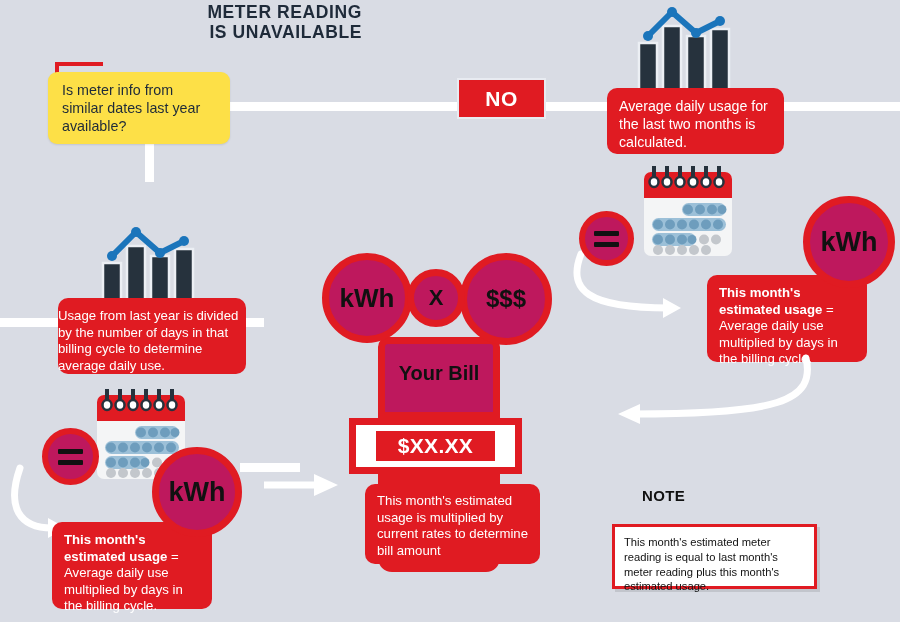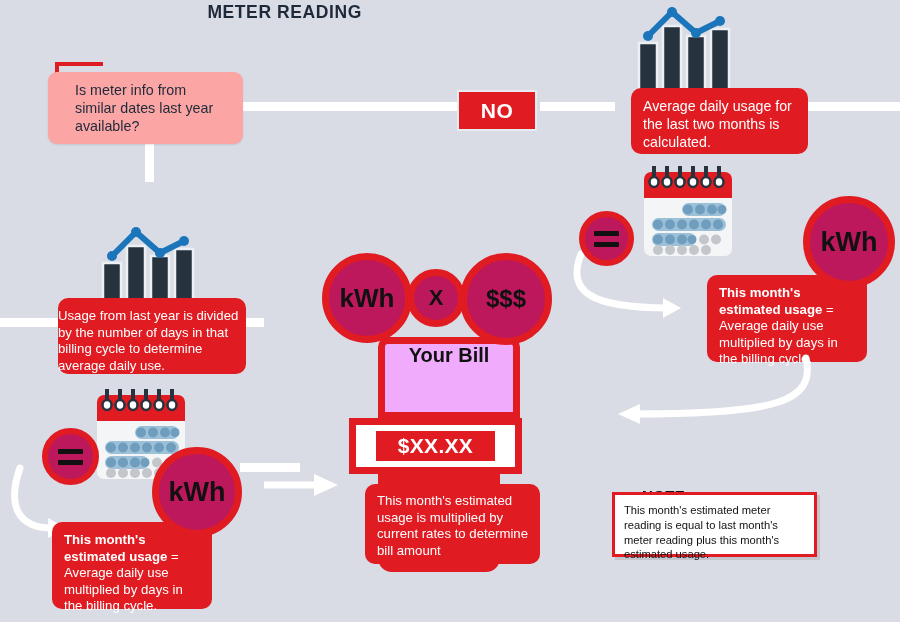--- a/index.html
+++ b/index.html
@@ -24,48 +24,47 @@
 
   
   #bracket{
     position:absolute;left:55px;top:62px;width:44px;height:44px;
     border-left:4px solid #e01b22;border-top:4px solid #e01b22;
   }
 
   
   #qbox{
     position:absolute;left:48px;top:72px;width:182px;height:72px;
-    background:#fca5a5;border-radius:9px;
+    background:#fde047;border-radius:9px;
     display:flex;align-items:center;
     box-shadow:0 1px 2px rgba(0,0,0,.10);
-    padding-left:13px;
   }
   #qbox .txt{
     padding:0 14px;color:#1e2a39;font-size:14.3px;line-height:1.26;
   }
 
   
   .tag{
     position:absolute;background:#e01b22;color:#ffffff;
     font-weight:bold;display:flex;align-items:center;justify-content:center;
     box-shadow:0 0 0 2px #e8ebf1;
   }
   #yes{left:107px;top:180px;width:86px;height:33px;font-size:20px;letter-spacing:.5px;}
-  #no{left:459px;top:92px;width:76px;height:37px;font-size:21px;letter-spacing:.5px;}
+  #no{left:459px;top:80px;width:85px;height:37px;font-size:21px;letter-spacing:.5px;}
 
   
   .callout{
     position:absolute;background:#e01b22;color:#ffffff;
     border-radius:10px;box-sizing:border-box;
     font-size:14.2px;line-height:1.27;
   }
   .callout .inner{padding:11px 13px;}
   .callout b{font-weight:bold;}
 
-  #c-avg{left:607px;top:88px;width:177px;height:66px;margin-left:24px;}
+  #c-avg{left:607px;top:88px;width:177px;height:66px;}
   #c-avg .inner{padding:9px 12px;font-size:14.2px;}
 
   #c-usage{left:58px;top:298px;width:188px;height:76px;}
   #c-usage .inner{padding:10px 0;font-size:13.2px;line-height:1.25;}
 
   #c-est-r{left:707px;top:275px;width:160px;height:87px;}
   #c-est-r .inner{padding:10px 12px;font-size:13.2px;line-height:1.25;}
 
   #c-est-l{left:52px;top:522px;width:160px;height:87px;}
   #c-est-l .inner{padding:10px 12px;font-size:13.2px;line-height:1.25;}
@@ -95,24 +94,24 @@
 
   #kwh-r{left:803px;top:196px;width:92px;height:92px;font-size:27px;z-index:8;}
   #kwh-l{left:152px;top:447px;width:90px;height:90px;font-size:27px;z-index:8;}
 
   #kwh-c{left:322px;top:253px;width:90px;height:90px;font-size:26px;z-index:7;}
   #x-c{left:407px;top:269px;width:58px;height:58px;font-size:22px;z-index:8;}
   #dollar-c{left:460px;top:253px;width:92px;height:92px;font-size:24px;z-index:7;}
 
   
   #bill-top{
-    position:absolute;left:378px;top:337px;width:142px;height:82px;
-    background:#f0abfc;border:7px solid #e01b22;border-radius:10px 10px 0 0;
+    position:absolute;left:378px;top:337px;width:122px;height:82px;
+    background:#be185d;border:7px solid #e01b22;border-radius:10px 10px 0 0;
     box-sizing:border-box;z-index:4;
-    display:flex;align-items:flex-start;justify-content:center;
+    display:flex;align-items:center;justify-content:center;
   }
   #bill-top .lbl{color:#111;font-weight:bold;font-size:20px;padding-bottom:9px;}
   #bill-mid{
     position:absolute;left:349px;top:418px;width:173px;height:56px;
     background:#ffffff;border:7px solid #e01b22;box-sizing:border-box;
     z-index:5;display:flex;align-items:center;justify-content:center;
   }
   #bill-amt{
     background:#e01b22;color:#ffffff;font-weight:bold;font-size:21px;
     padding:3px 22px;letter-spacing:.3px;
@@ -125,38 +124,39 @@
     position:absolute;left:13px;bottom:12px;width:96px;height:16px;
     background:#ffffff;border-radius:0 0 9px 9px;
   }
 
   
   #note-label{
     position:absolute;left:642px;top:487px;color:#111;
     font-weight:bold;font-size:15px;letter-spacing:.4px;
   }
   #note-box{
-    position:absolute;left:612px;top:492px;width:205px;height:65px;
+    position:absolute;left:612px;top:524px;width:205px;height:65px;
     background:#ffffff;border:3px solid #e01b22;box-sizing:border-box;
     box-shadow:3px 3px 0 rgba(0,0,0,.10);
   }
   #note-box .inner{
     padding:8px 9px;color:#111;font-size:11.2px;line-height:1.32;
   }
 
   
   .arrowsvg{position:absolute;overflow:visible;}
 </style>
 </head>
 <body>
 
 <div id="stage">
 
   <div id="title">
     <span>METER READING</span>
+    <span>IS UNAVAILABLE</span>
   </div>
 
   <div class="wline" style="left:230px;top:102px;width:233px;"></div>
   <div class="wline" style="left:540px;top:102px;width:75px;"></div>
   <div class="wline" style="left:778px;top:102px;width:122px;"></div>
   <div class="vline" style="left:145px;top:144px;height:38px;"></div>
   <div class="wline" style="left:0px;top:318px;width:62px;"></div>
   <div class="wline" style="left:242px;top:318px;width:22px;"></div>
   <div class="wline" style="left:240px;top:463px;width:60px;"></div>
 

